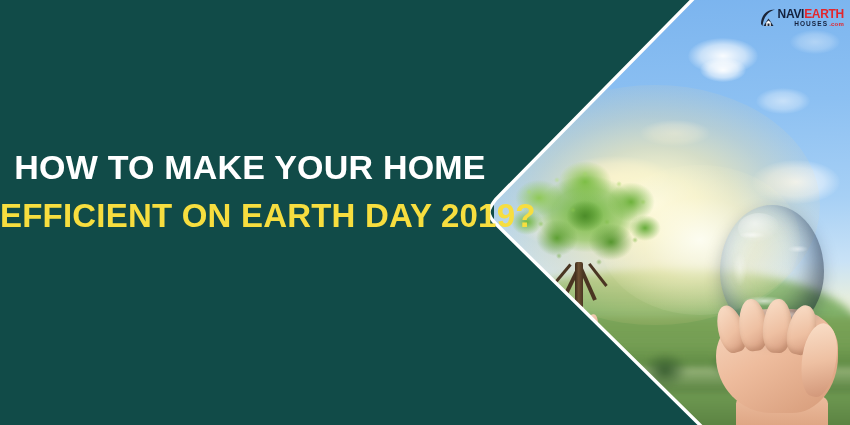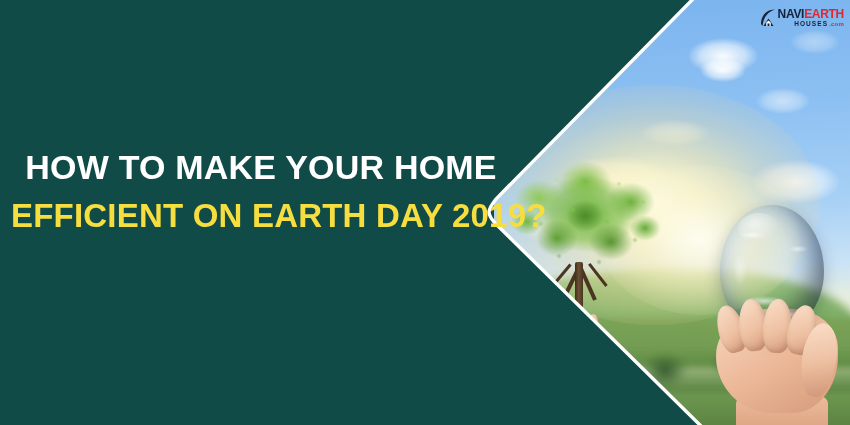--- a/index.html
+++ b/index.html
@@ -349,21 +349,21 @@
     position: absolute;
     left: 30px; top: 186px;
     width: 92px; height: 48px;
     background: linear-gradient(180deg, #eec0a2 0%, #d89c79 100%);
     border-radius: 30% 30% 0 0 / 26% 26% 0 0;
   }
 
   
   .headline {
     position: absolute;
-    left: 11px;
+    left: 0;
     top: 150px;
     width: 500px;
     z-index: 6;
     text-align: center;
     line-height: 1.0;
   }
   .hl-line {
     display: block;
     font-family: "Liberation Sans", sans-serif;
     font-weight: 700;

